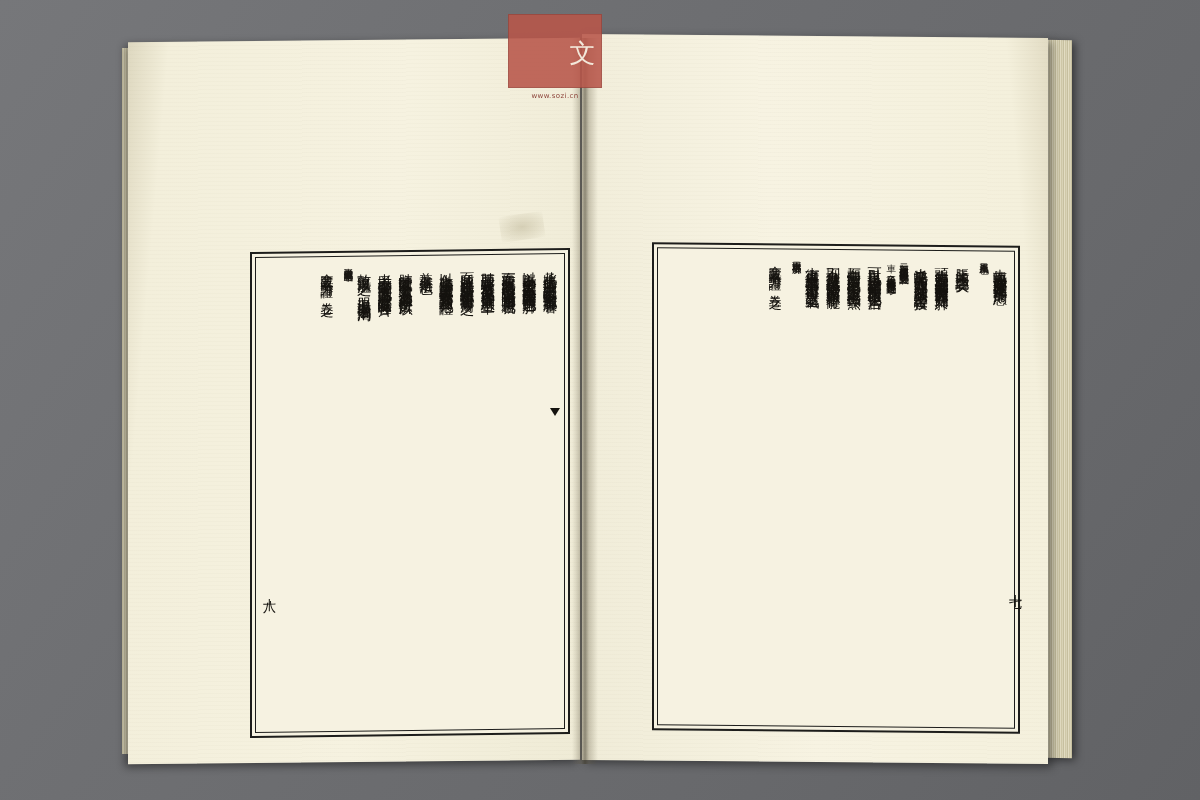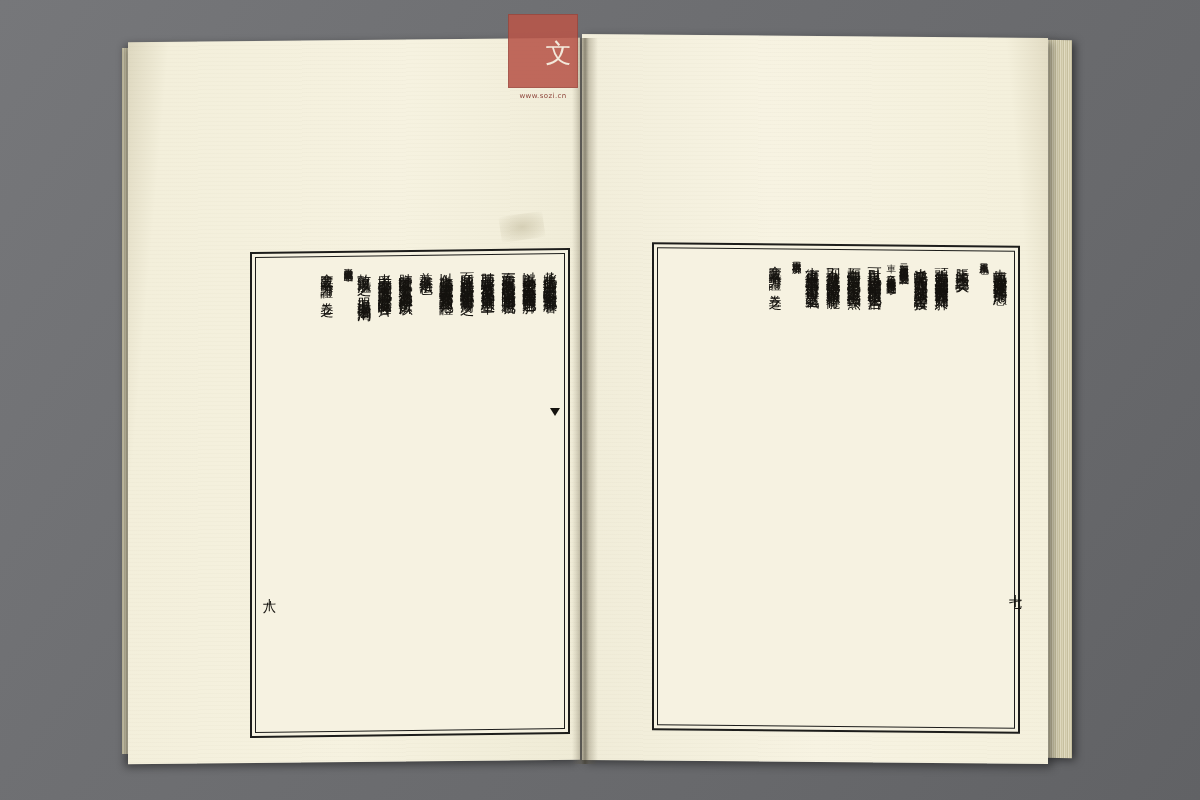--- a/index.html
+++ b/index.html
@@ -192,20 +192,21 @@
   }
 
   
   .seal {
     position: absolute;
     left: 508px;
     top: 14px;
     width: 70px;
     height: 74px;
     z-index: 20;
+    padding-left: 24px;
   }
   .seal .seal-box {
     position: absolute;
     inset: 0;
     background: #b8564a;
     opacity: 0.88;
     border: 1px solid #9e463c;
   }
   .seal .seal-glyph {
     position: absolute;

